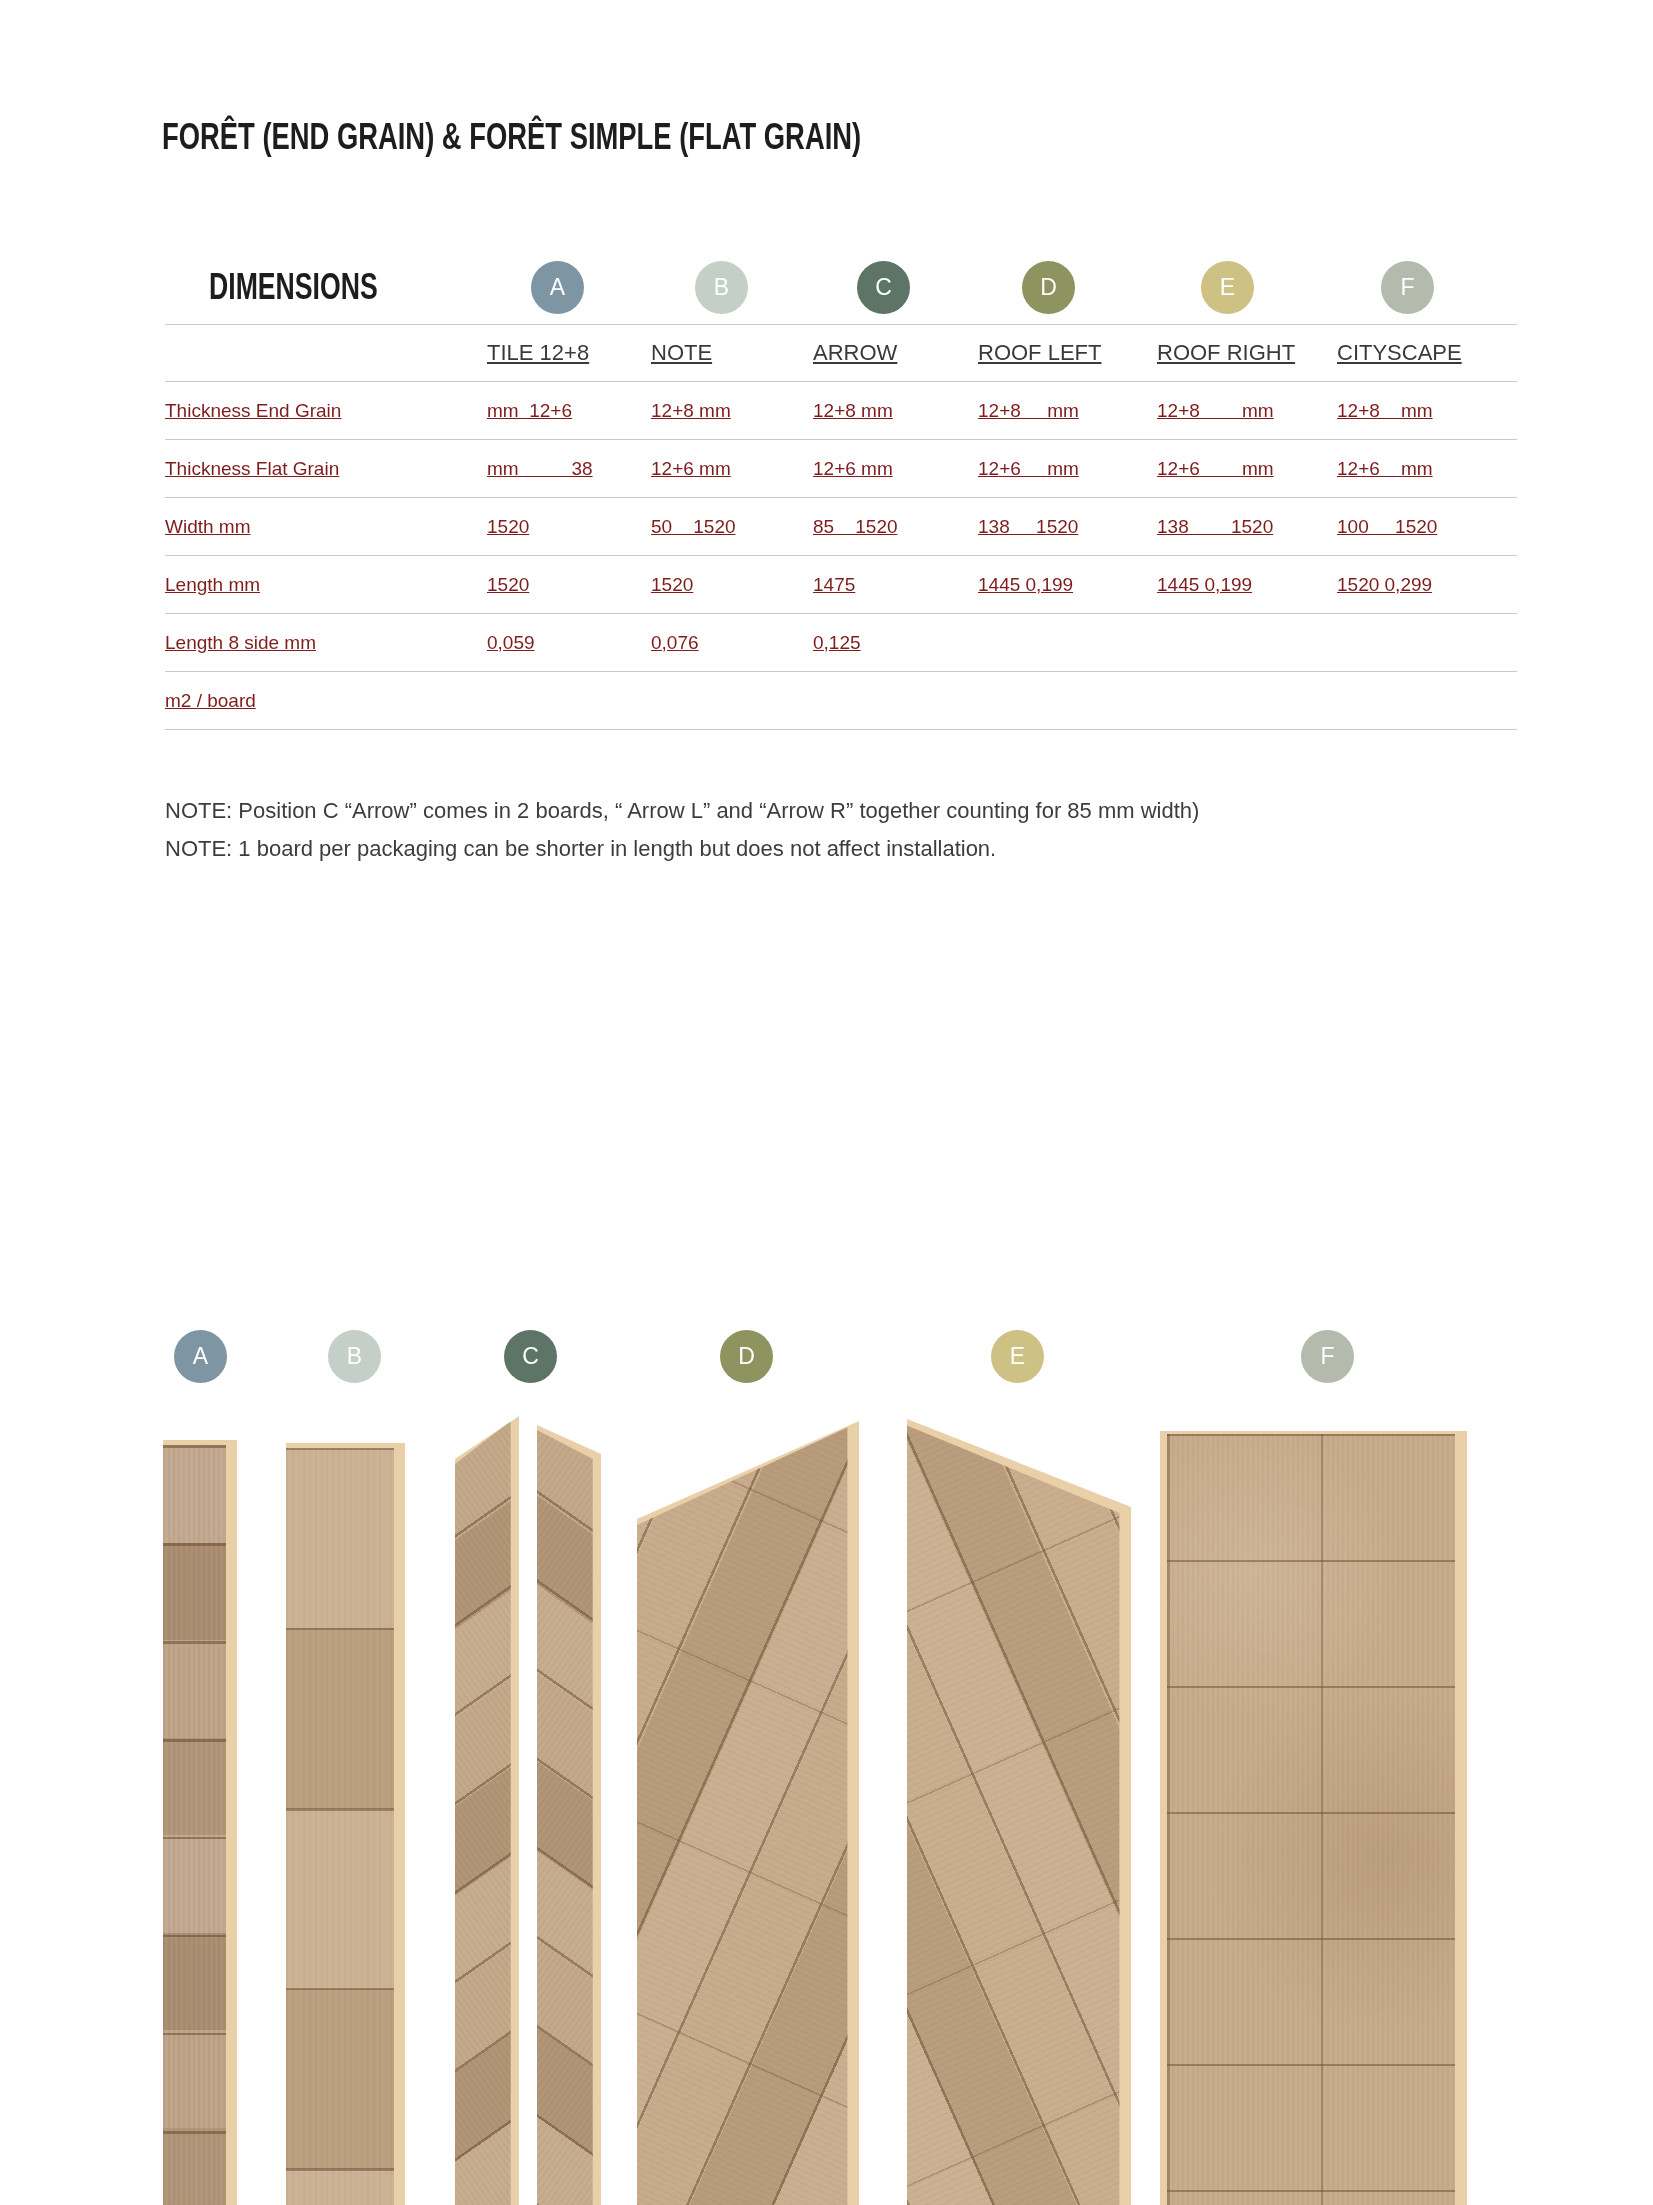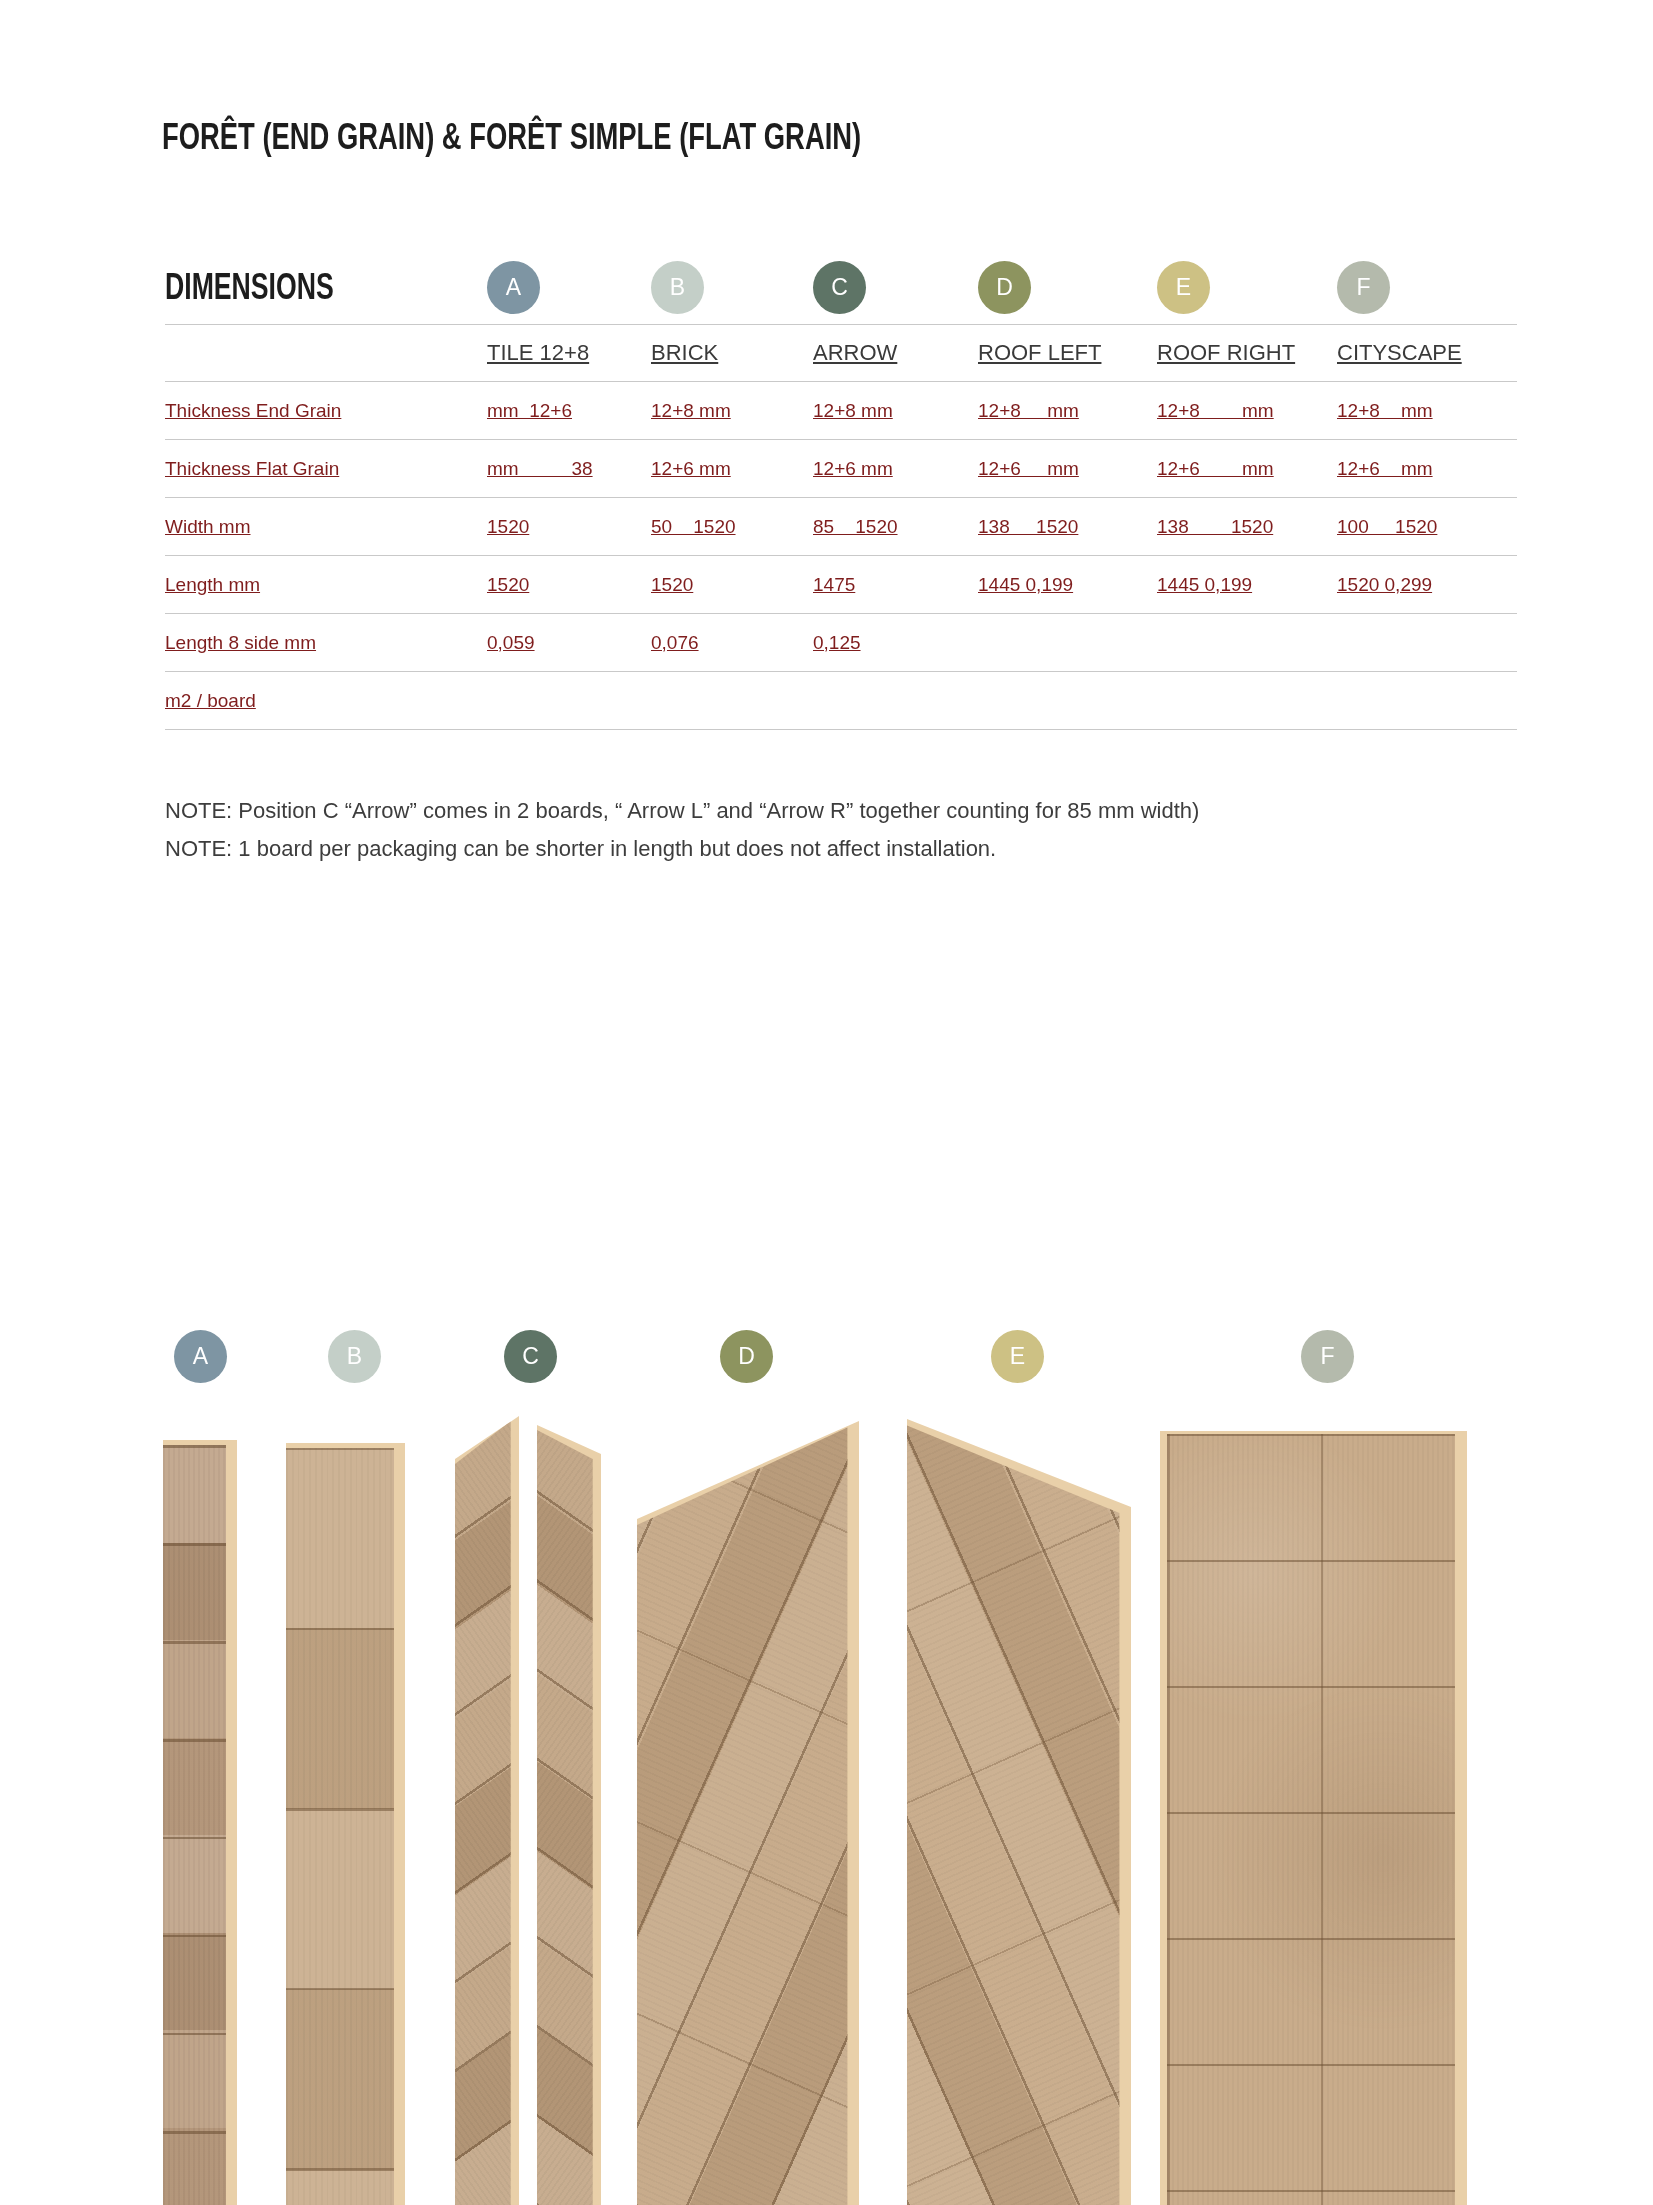--- a/index.html
+++ b/index.html
@@ -16,21 +16,21 @@
     white-space:nowrap; letter-spacing:0;
   }
 
   
   .dim-table { position:absolute; left:165px; top:250px; width:1352px; }
   .grid-row {
     display:grid;
     grid-template-columns:322px 164px 162px 165px 179px 180px 179px;
     align-items:center;
   }
-  .circles-row { height:74px; }
+  .circles-row { height:74px;margin-left:44px; }
   .dim-heading {
     font-size:36px; font-weight:700; color:#1d1d1d;
     transform:scaleX(.74); transform-origin:left center; white-space:nowrap;
   }
   .badge {
     width:53px; height:53px; border-radius:50%;
     display:flex; align-items:center; justify-content:center;
     color:#ffffff; font-size:23px; font-weight:400;
     background:#9aa5a0;
   }
@@ -150,21 +150,21 @@
           <span class="badge" style="background: rgb(205, 193, 132);">E</span>
         </div>
       <div>
           <span class="badge" style="background: rgb(180, 186, 172);">F</span>
         </div>
     </div>
 
     <div class="grid-row names-row">
       <div class="row-label"></div>
       <div class="cell">TILE 12+8</div>
-      <div class="cell">BRICK</div>
+      <div class="cell">NOTE</div>
       <div class="cell">ARROW</div>
       <div class="cell">ROOF LEFT</div>
       <div class="cell">ROOF RIGHT</div>
       <div class="cell">CITYSCAPE</div>
     </div>
 
     <div class="grid-row data-row">
       <div class="row-label">Thickness End Grain</div>
       <div class="cell">mm  12+6</div>
       <div class="cell">12+8 mm</div>

